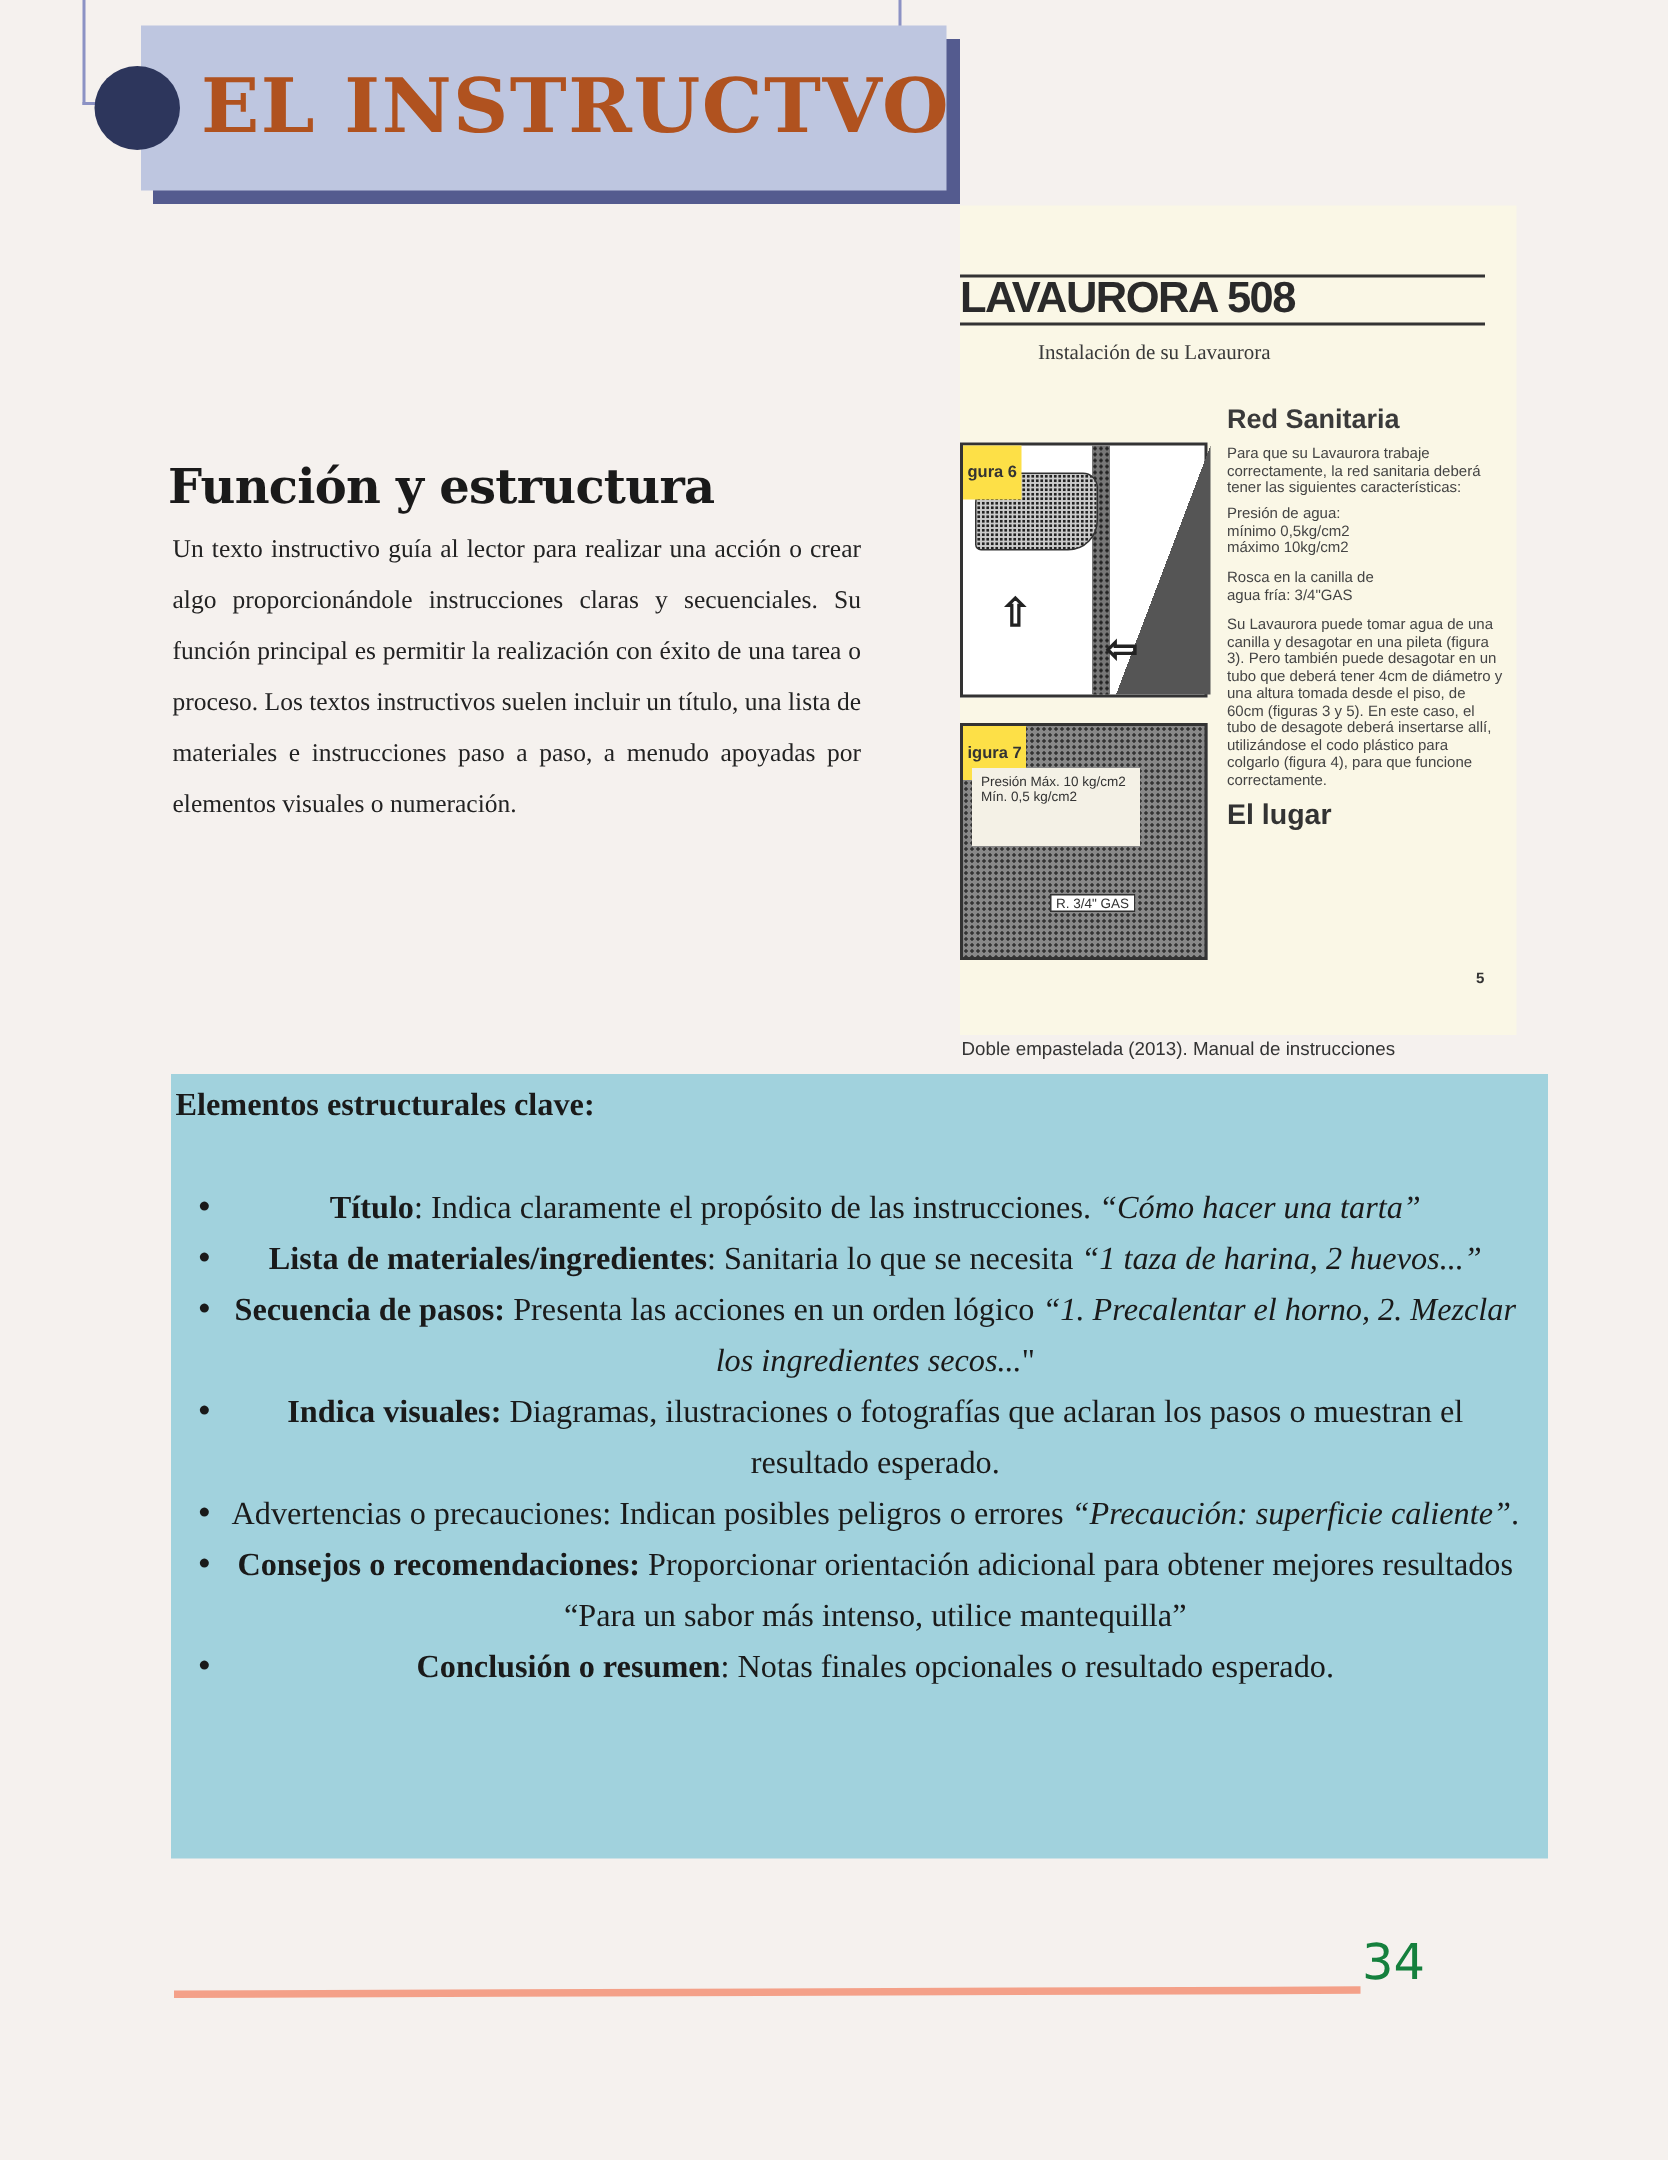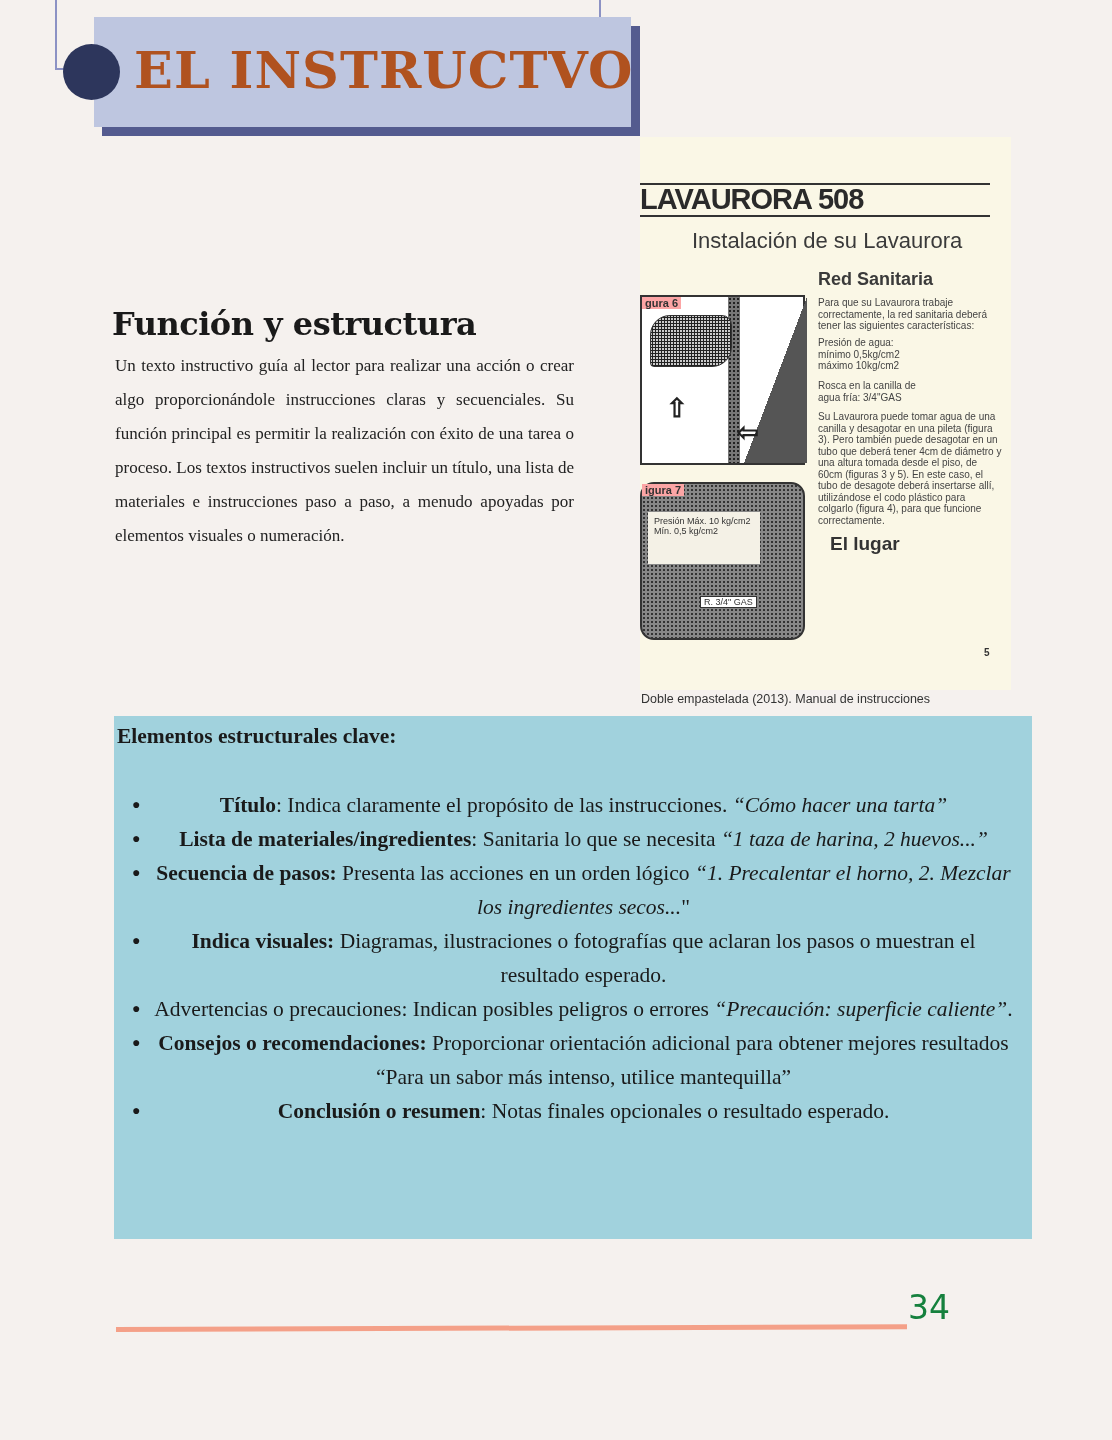--- a/index.html
+++ b/index.html
@@ -49,39 +49,39 @@
     background:#faf7e6;
     font-family:"Liberation Sans", sans-serif; color:#333;
     overflow:hidden;
   }
   .manual-image .hr { position:absolute; left:0; width:350px; height:2px; background:#333; }
   .manual-brand {
     position:absolute; left:0; width:350px; top:46px; 
     font-weight:bold; font-size:29px; letter-spacing:-1px; color:#2a2a2a;
   }
   .manual-sub {
-    position:absolute; left:52px; top:91px; font-size:22px; color:#3a3a3a;
+    position:absolute; left:52px; top:91px; font-size:14px; color:#3a3a3a;font-family:Liberation Serif, serif;
   }
   .manual-h3 { position:absolute; left:178px; top:132px; font-size:18px; font-weight:bold; color:#3a3a3a; }
   .manual-p {
     position:absolute; left:178px; font-size:10px; line-height:11.5px; width:184px; color:#444;
   }
-  .manual-h2 { position:absolute; left:178px; top:396px; font-size:19px; font-weight:bold; color:#333;margin-left:12px; }
+  .manual-h2 { position:absolute; left:178px; top:396px; font-size:19px; font-weight:bold; color:#333; }
   .manual-pagenum { position:absolute; left:344px; top:510px; font-size:10px; font-weight:bold; }
   .fig {
     position:absolute; left:0; width:165px; border:2px solid #333; box-sizing:border-box;
     background:#fff;
   }
   .fig6 { top:158px; height:170px; }
   .fig7 { top:345px; height:158px;
     background-image:radial-gradient(#333 1px, transparent 1.2px);
-    background-size:4px 4px; background-color:#888;border-radius:14px;
+    background-size:4px 4px; background-color:#888;
   }
   .fig-label {
-    position:absolute; left:0; top:0; background:#fca5a5; font-size:11px; font-weight:bold; padding:0 3px;
+    position:absolute; left:0; top:0; background:#fde047; font-size:11px; font-weight:bold; padding:12px 3px;
   }
   .fig7-box {
     position:absolute; left:6px; top:28px; width:112px; height:52px; background:#f4f1e6;
     font-size:9px; line-height:10px; padding:4px 6px; box-sizing:border-box;
   }
   .fig7-gas {
     position:absolute; left:58px; top:112px; background:#fff; border:1px solid #333;
     font-size:9px; padding:0 3px;
   }
   .fig6-shade {

